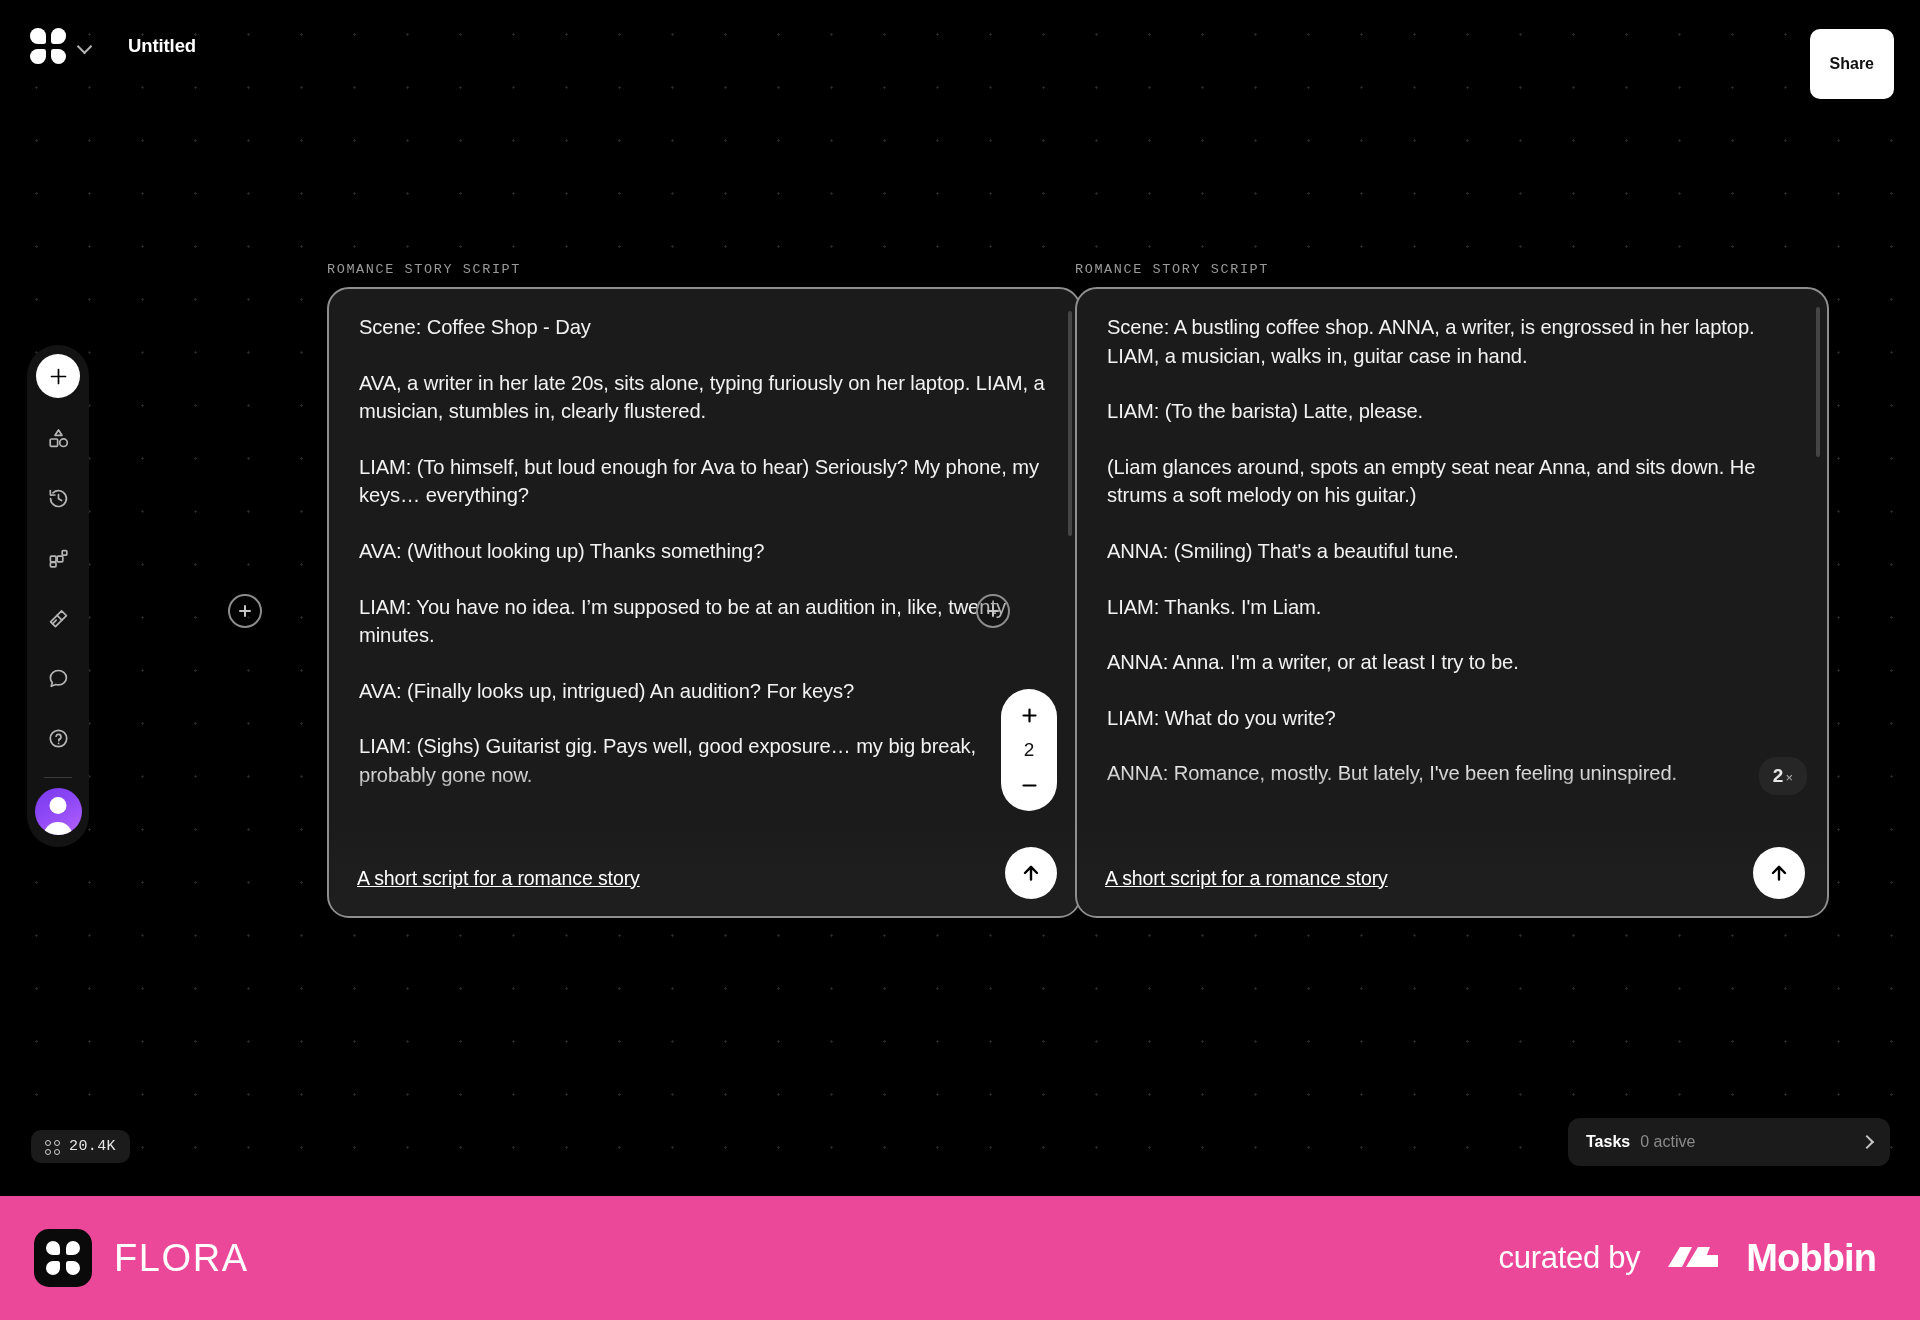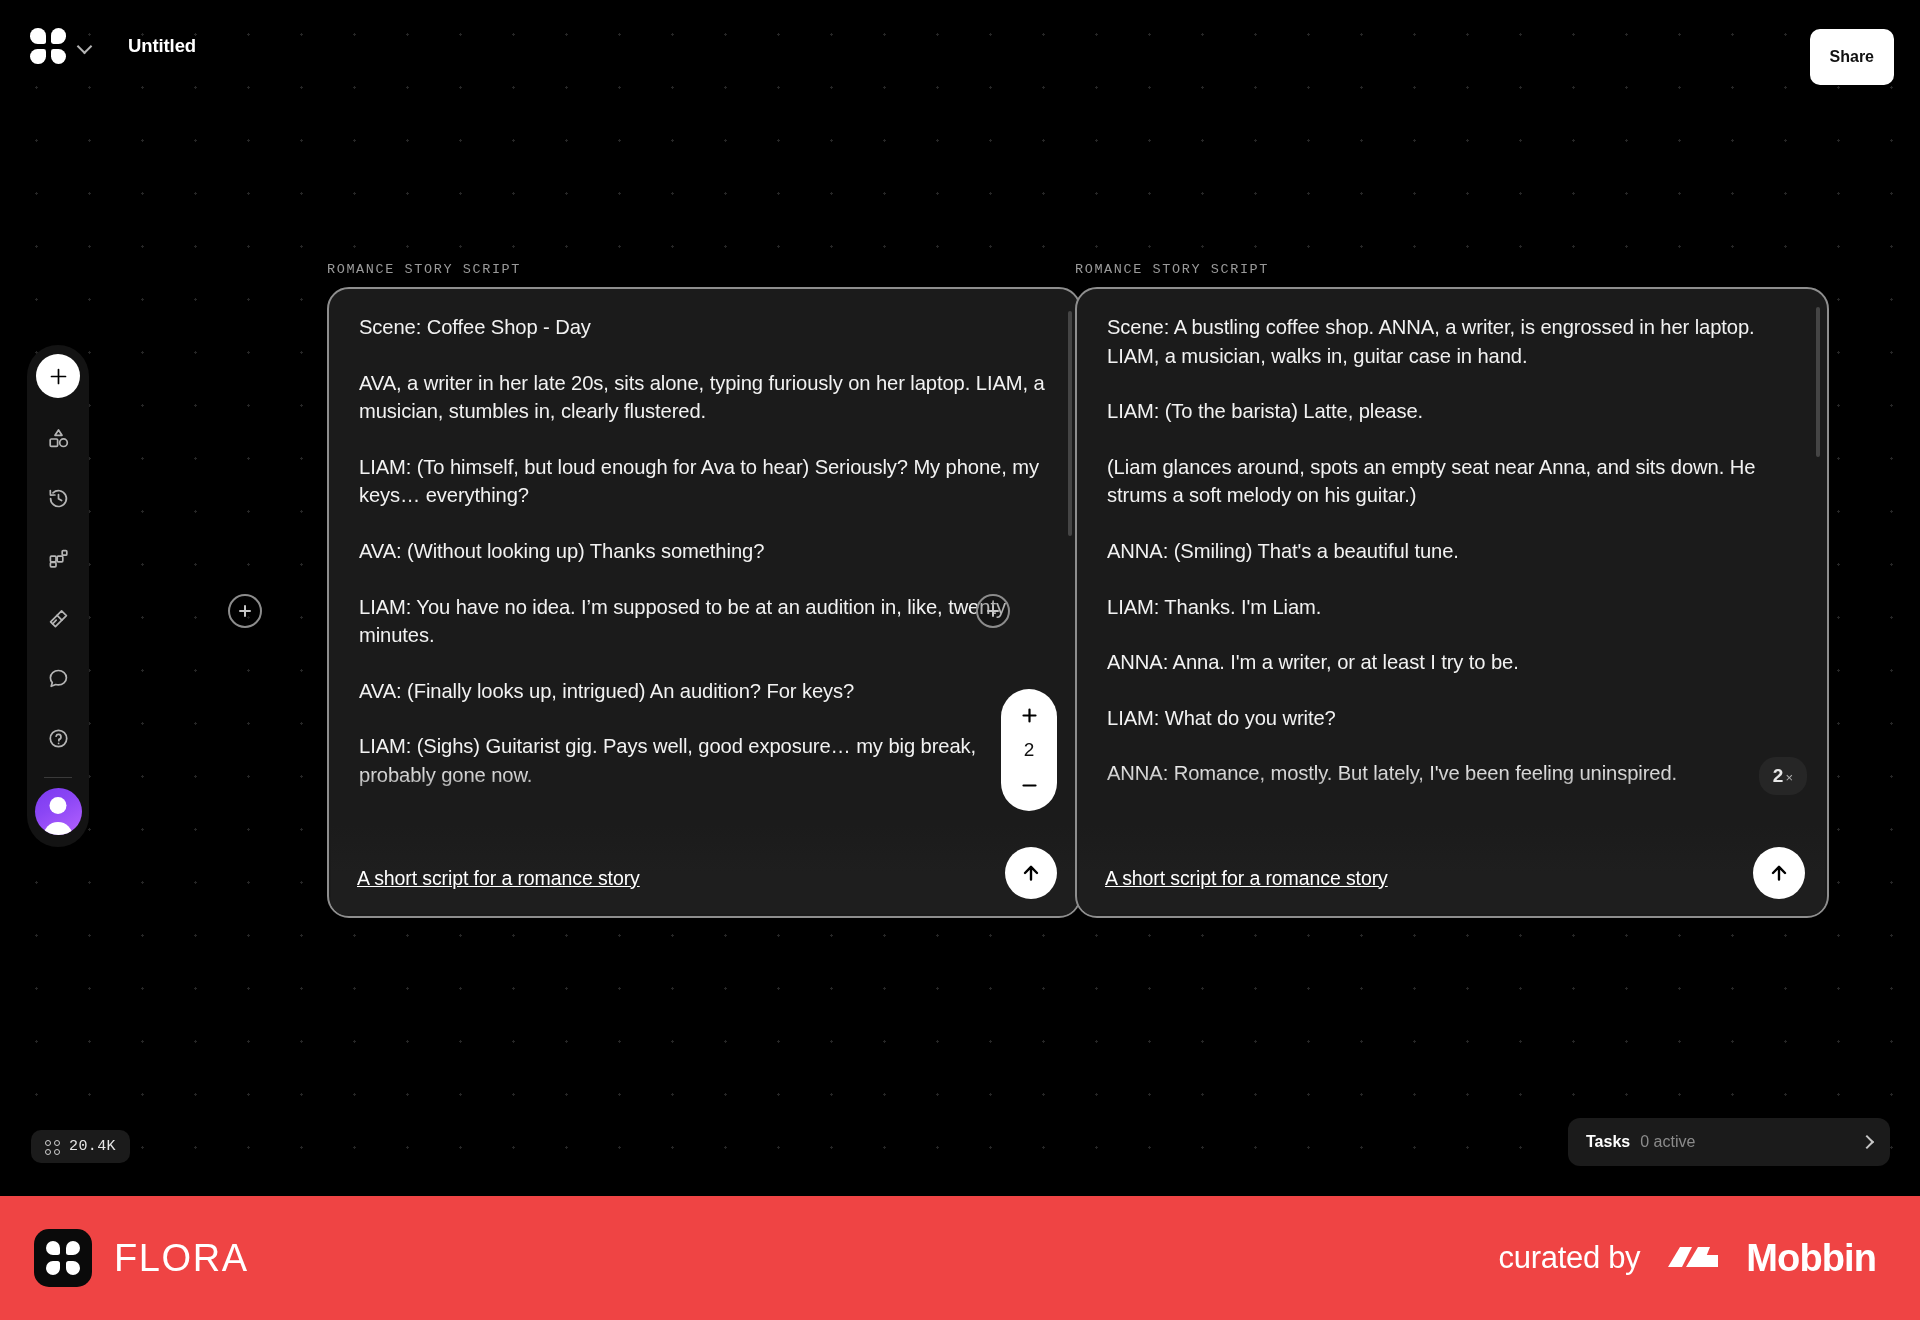--- a/index.html
+++ b/index.html
@@ -37,21 +37,21 @@
     content:""; position:absolute; left:1px; top:2px; width:9px; height:9px;
     border-right:2px solid #d4d4d4; border-bottom:2px solid #d4d4d4;
     transform:rotate(45deg);
   }
   #doc-title{
     margin-left:36px; font-size:18.5px; font-weight:700; color:#fff; letter-spacing:-.1px;
   }
   #share-btn{
     position:absolute; right:26px; top:29px;
     background:#fff; color:#111; font-size:16px; font-weight:600;
-    padding:19px 20px; border-radius:10px; border:none; cursor:pointer;
+    padding:26px 20px; border-radius:10px; border:none; cursor:pointer;
     font-family:"Liberation Sans", sans-serif;
   }
 
   
   #sidebar{
     position:absolute; left:27px; top:345px; width:62px;
     background:#131313; border-radius:31px;
     padding:9px 0 9px 0;
     display:flex; flex-direction:column; align-items:center;
     z-index:35;
@@ -180,21 +180,21 @@
   #tasks-bar .t-sub{ font-size:16px; color:#8b8b8b; }
   #tasks-bar .chev{ margin-left:auto; width:10px; height:10px; position:relative;}
   #tasks-bar .chev::before{
     content:""; position:absolute; left:0; top:0; width:8px; height:8px;
     border-right:2px solid #c8c8c8; border-top:2px solid #c8c8c8; transform:rotate(45deg);
   }
 
   
   #footer{
     position:absolute; left:0; bottom:0; width:1920px; height:124px;
-    background:#ef4444; display:flex; align-items:center;
+    background:#ec4899; display:flex; align-items:center;
   }
   #footer-left{ display:flex; align-items:center; margin-left:34px; gap:22px; }
   .flora-box{
     width:58px; height:58px; background:#0a0a0a; border-radius:15px; position:relative;
   }
   .flora-box .petal{ width:14px; height:14px; }
   .flora-box .petal.tl{ left:12px; top:12px; }
   .flora-box .petal.tr{ right:12px; top:12px; }
   .flora-box .petal.bl{ left:12px; bottom:12px; }
   .flora-box .petal.br{ right:12px; bottom:12px; }

